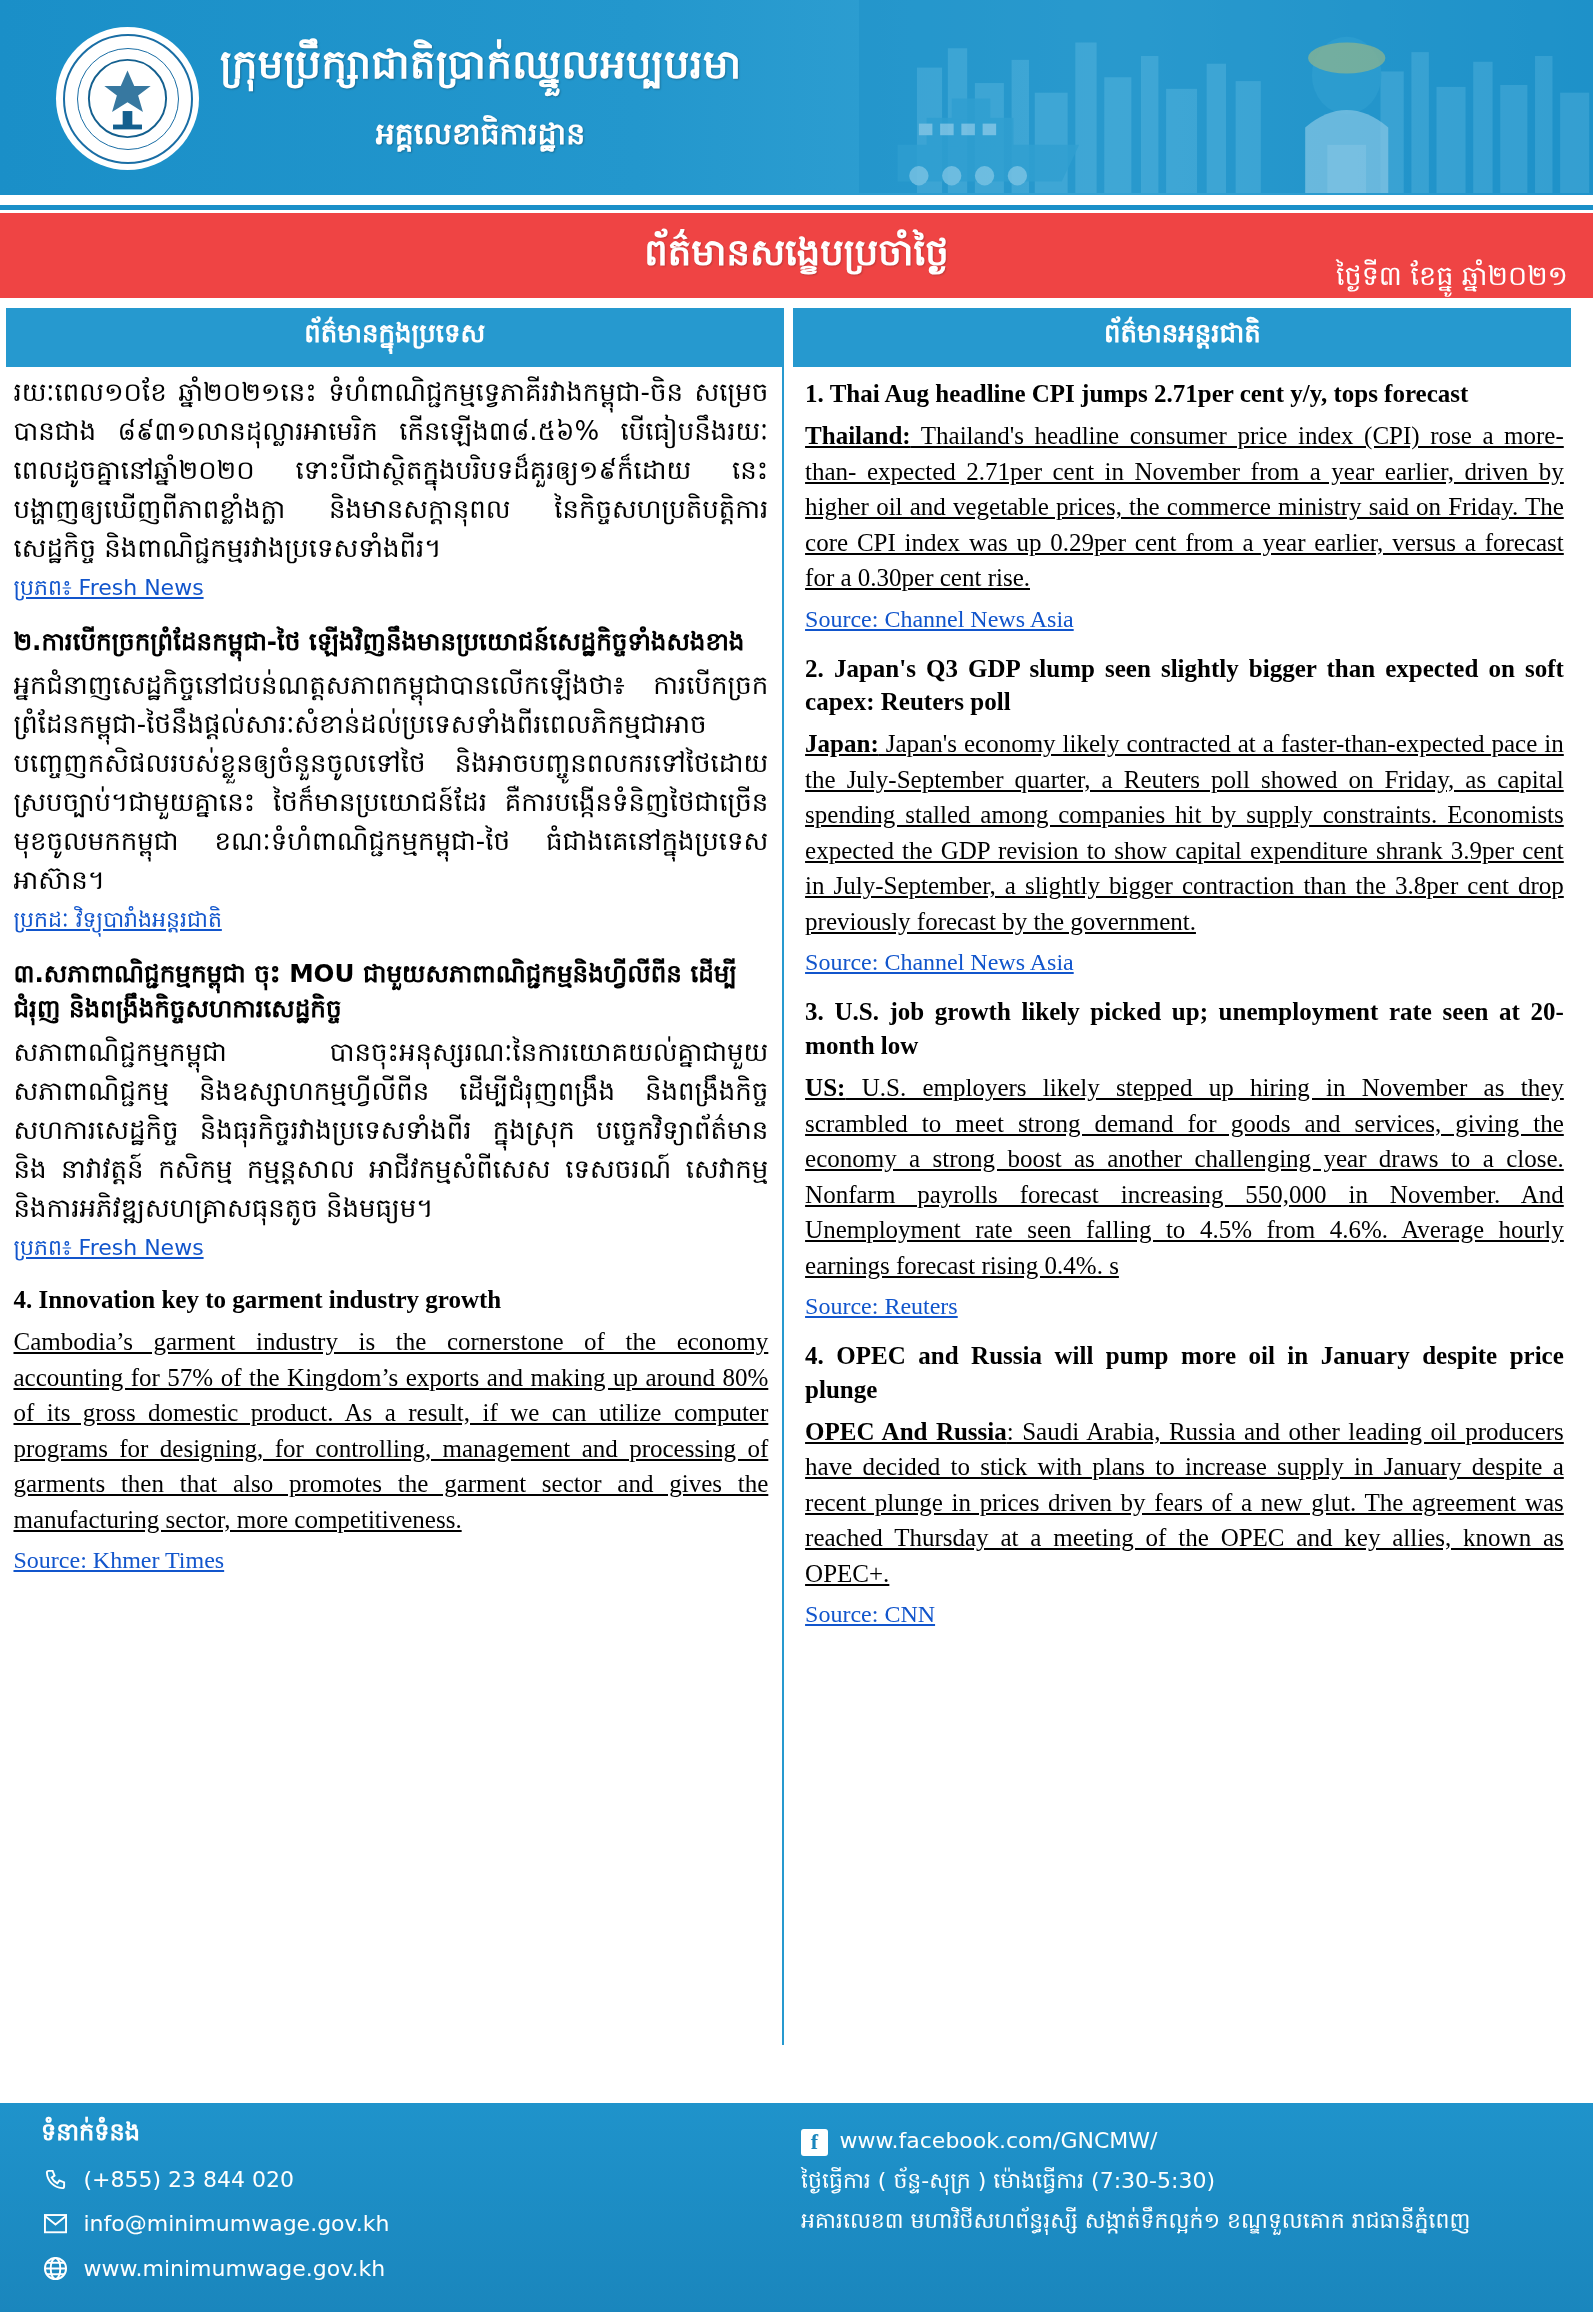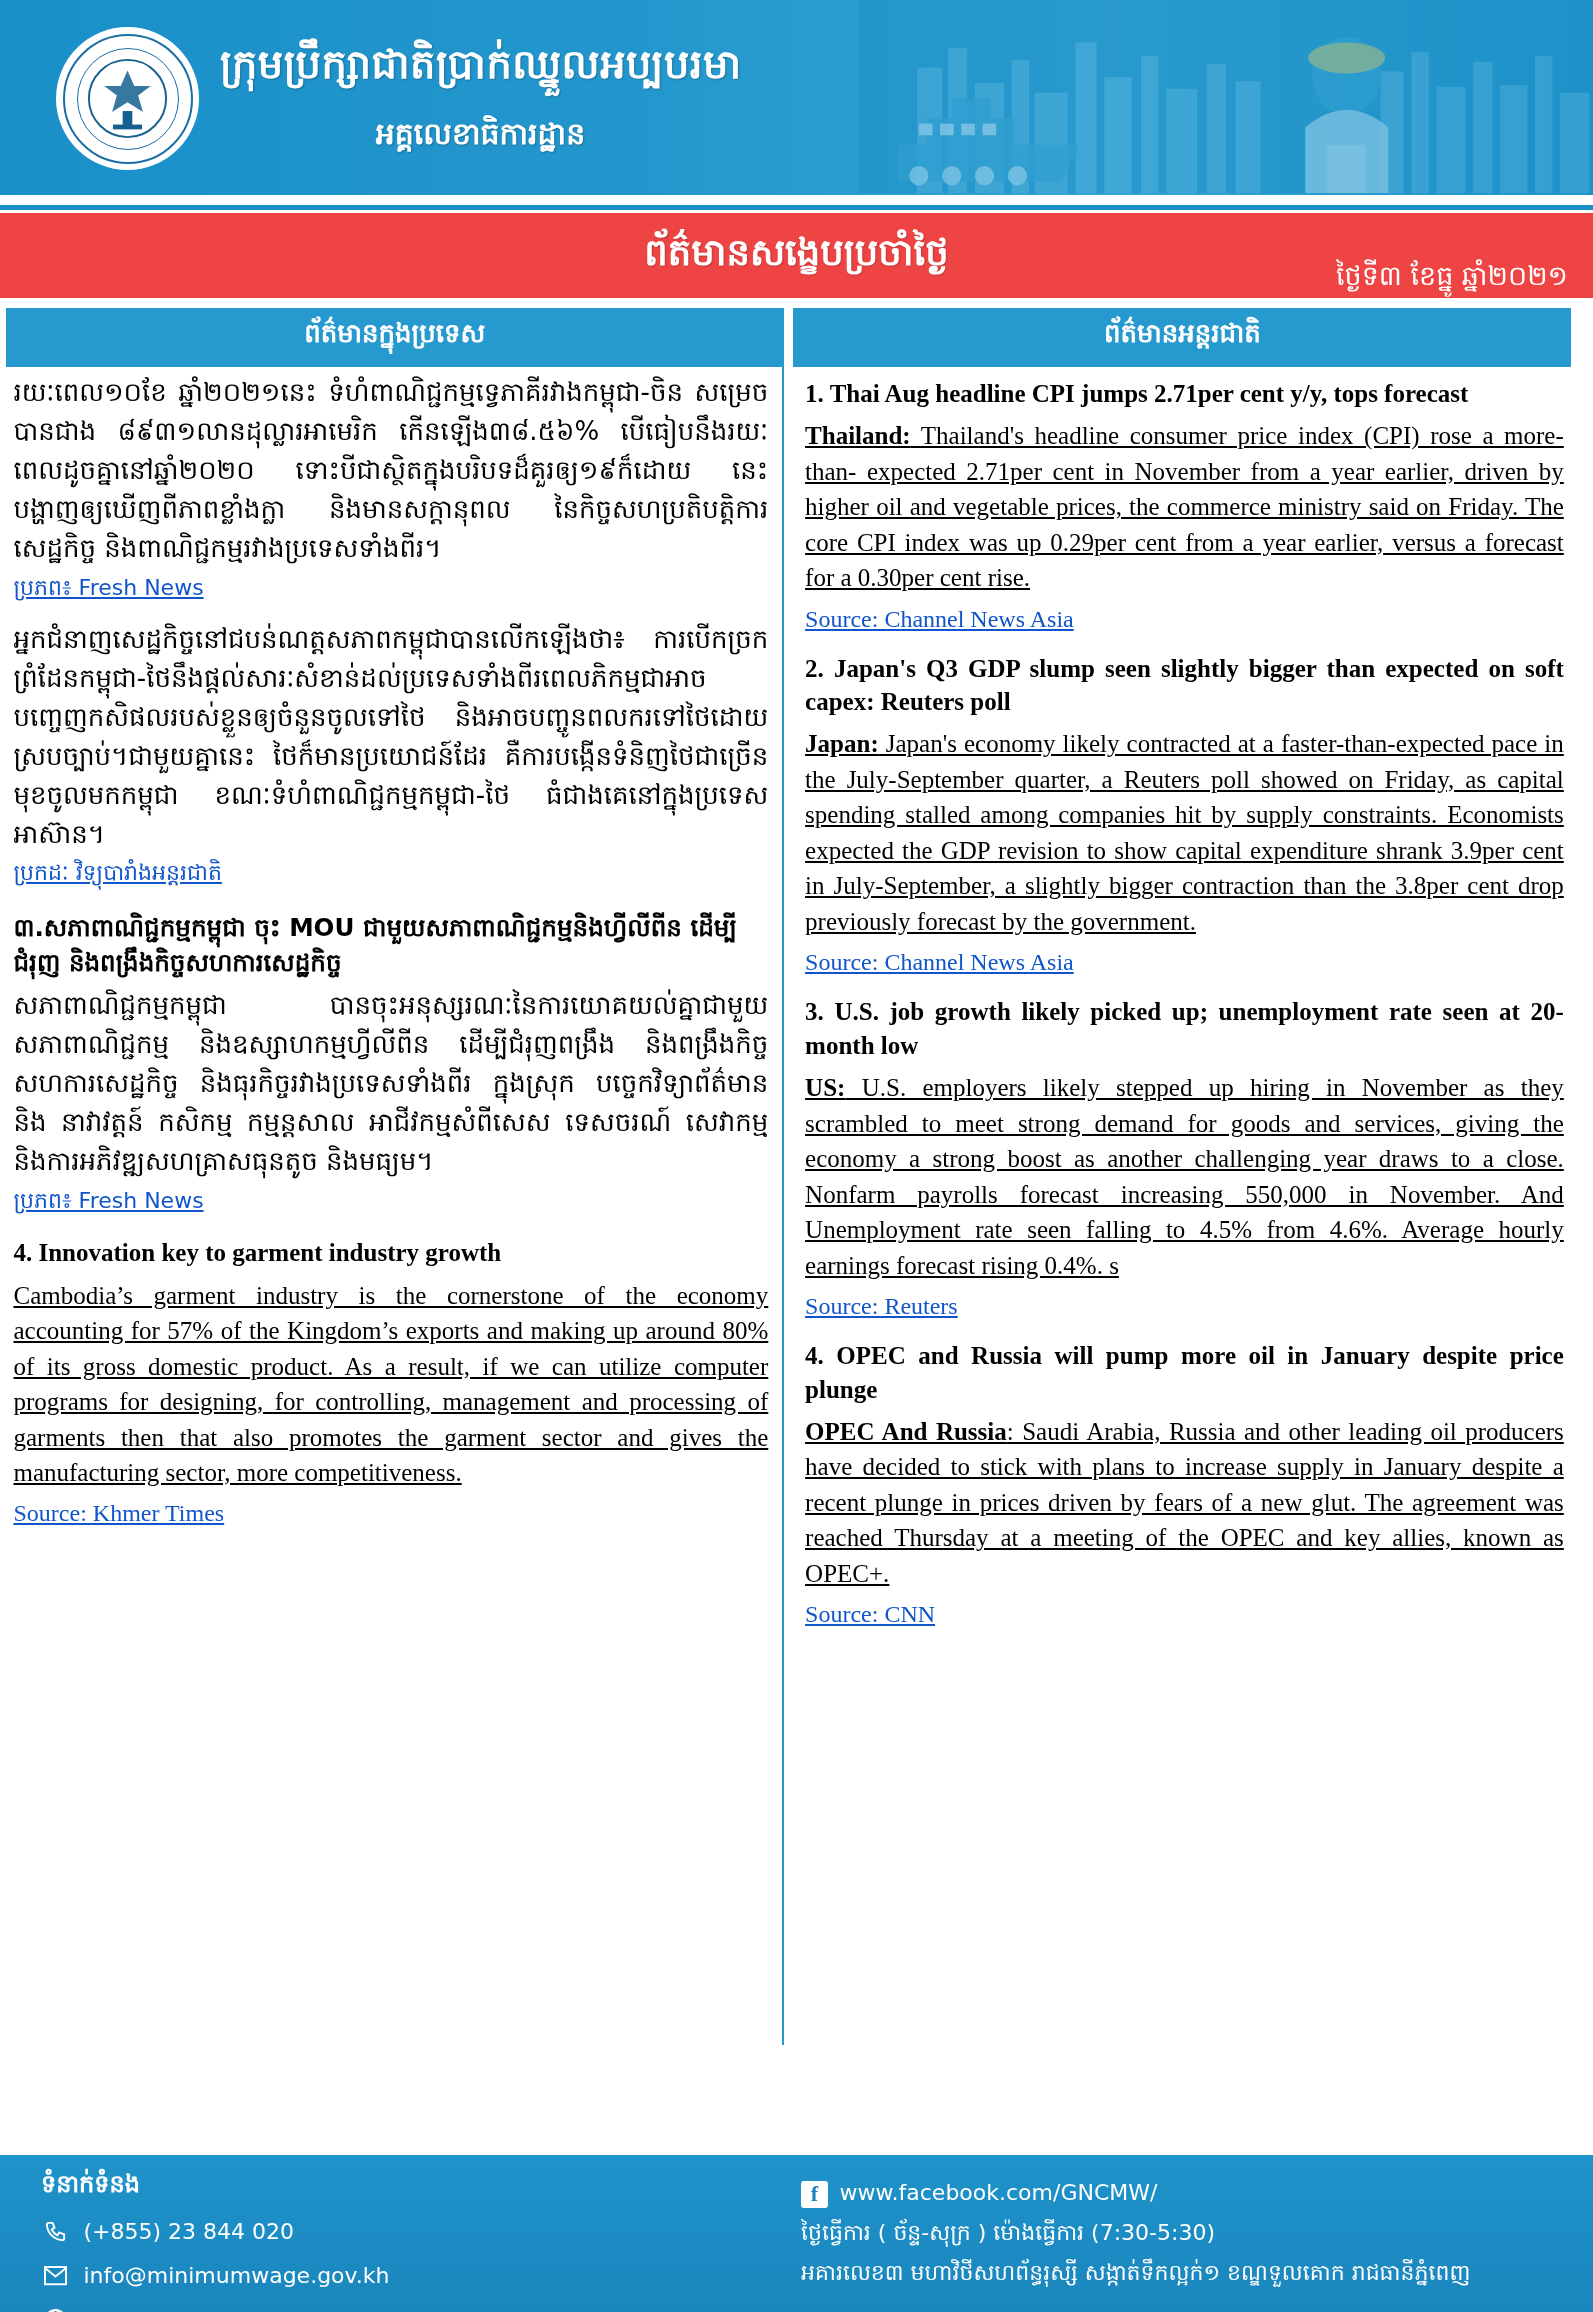--- a/index.html
+++ b/index.html
@@ -192,21 +192,21 @@
     margin: 0 0 5.8px 0;
     text-decoration: underline;
   }
   .en-body b, .en-head b { font-weight: bold; }
   .lead { font-weight: bold; }
 
   
   .footer {
     position: absolute;
     left: 0; right: 0; bottom: 0;
-    height: 157px;
+    height: 209px;
     background: linear-gradient(180deg, #1f93cb 0%, #1a86bd 100%);
     color: #ffffff;
     overflow: hidden;
   }
   .footer .fcontact {
     position: absolute;
     left: 41px; top: 13.5px;
     font-family: "DejaVu Sans", sans-serif;
   }
   .footer .ftitle {
@@ -329,20 +329,21 @@
 <div class="columns">
 
   <div class="col left">
 
     <div>
       <div class="kh-body">រយៈពេល១០ខែ ឆ្នាំ២០២១នេះ ទំហំពាណិជ្ជកម្មទ្វេភាគីរវាងកម្ពុជា-ចិន សម្រេចបានជាង ៨៩៣១លានដុល្លារអាមេរិក កើនឡើង៣៨.៥៦% បើធៀបនឹងរយៈពេលដូចគ្នានៅឆ្នាំ២០២០ ទោះបីជាស្ថិតក្នុងបរិបទដ៏គួរឲ្យ១៩ក៏ដោយ នេះបង្ហាញឲ្យឃើញពីភាពខ្លាំងក្លា និងមានសក្តានុពល នៃកិច្ចសហប្រតិបត្តិការសេដ្ឋកិច្ច និងពាណិជ្ជកម្មរវាងប្រទេសទាំងពីរ។</div>
       <a class="src" href="#">ប្រភព៖ Fresh News</a>
     </div>
 
     <div>
+      <div class="kh-head">២.ការបើកច្រកព្រំដែនកម្ពុជា-ថៃ ឡើងវិញនឹងមានប្រយោជន៍សេដ្ឋកិច្ចទាំងសងខាង</div>
       <div class="kh-body">អ្នកជំនាញសេដ្ឋកិច្ចនៅជបន់ណត្តសភាពកម្ពុជាបានលើកឡើងថា៖ ការបើកច្រកព្រំដែនកម្ពុជា-ថៃនឹងផ្តល់សារៈសំខាន់ដល់ប្រទេសទាំងពីរពេលភិកម្មជាអាចបញ្ចេញកសិផលរបស់ខ្លួនឲ្យចំនួនចូលទៅថៃ និងអាចបញ្ចូនពលករទៅថៃដោយស្របច្បាប់។ជាមួយគ្នានេះ ថៃក៏មានប្រយោជន៍ដែរ គឺការបង្កើនទំនិញថៃជាច្រើនមុខចូលមកកម្ពុជា ខណៈទំហំពាណិជ្ជកម្មកម្ពុជា-ថៃ ធំជាងគេនៅក្នុងប្រទេសអាស៊ាន។</div>
       <a class="src" href="#">ប្រកដៈ វិទ្យុបារាំងអន្តរជាតិ</a>
     </div>
 
     <div>
       <div class="kh-head">៣.សភាពាណិជ្ជកម្មកម្ពុជា ចុះ MOU ជាមួយសភាពាណិជ្ជកម្មនិងហ្វីលីពីន ដើម្បីជំរុញ និងពង្រឹងកិច្ចសហការសេដ្ឋកិច្ច</div>
       <div class="kh-body">សភាពាណិជ្ជកម្មកម្ពុជា បានចុះអនុស្សរណៈនៃការយោគយល់គ្នាជាមួយ សភាពាណិជ្ជកម្ម និងឧស្សាហកម្មហ្វីលីពីន ដើម្បីជំរុញពង្រឹង និងពង្រឹងកិច្ចសហការសេដ្ឋកិច្ច និងធុរកិច្ចរវាងប្រទេសទាំងពីរ ក្នុងស្រុក បច្ចេកវិទ្យាព័ត៌មាន និង នាវាវត្តន៍ កសិកម្ម កម្មន្តសាល អាជីវកម្មសំពីសេស ទេសចរណ៍ សេវាកម្ម និងការអភិវឌ្ឍសហគ្រាសធុនតូច និងមធ្យម។</div>
       <a class="src" href="#">ប្រភព៖ Fresh News</a>
     </div>
 

